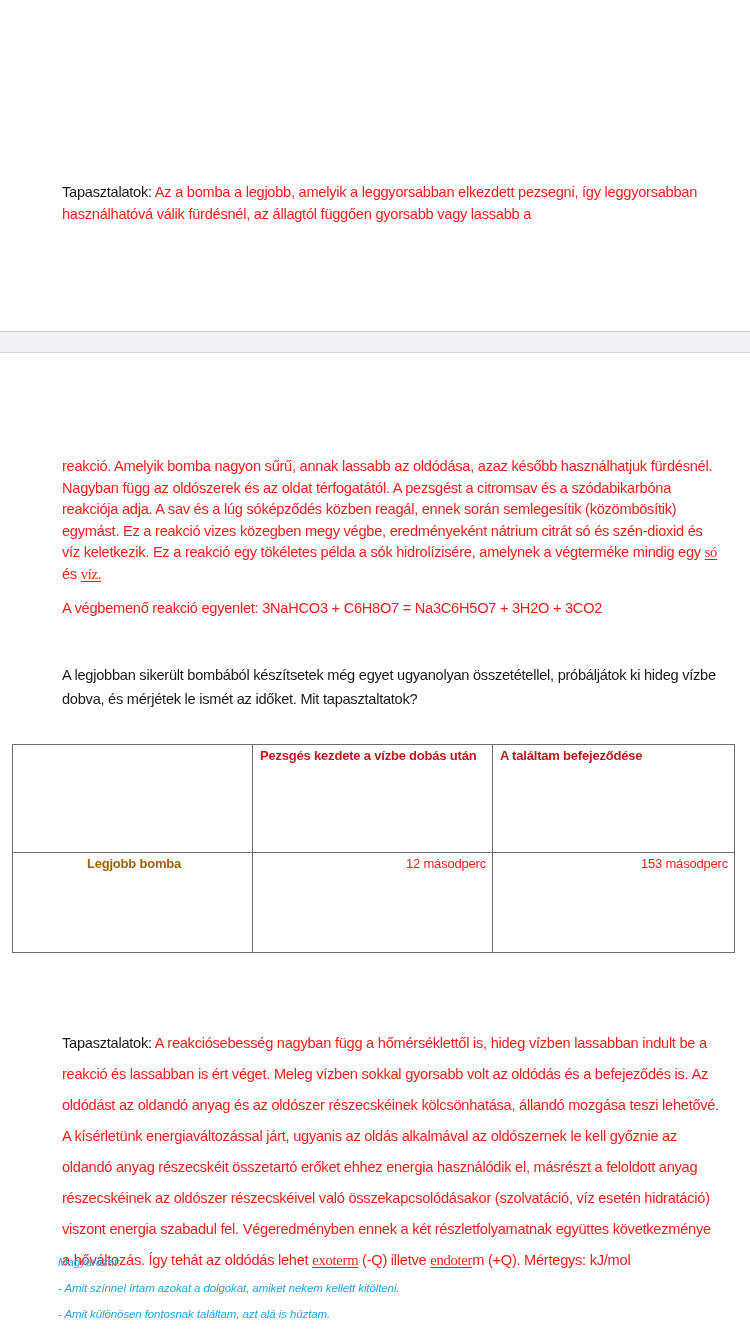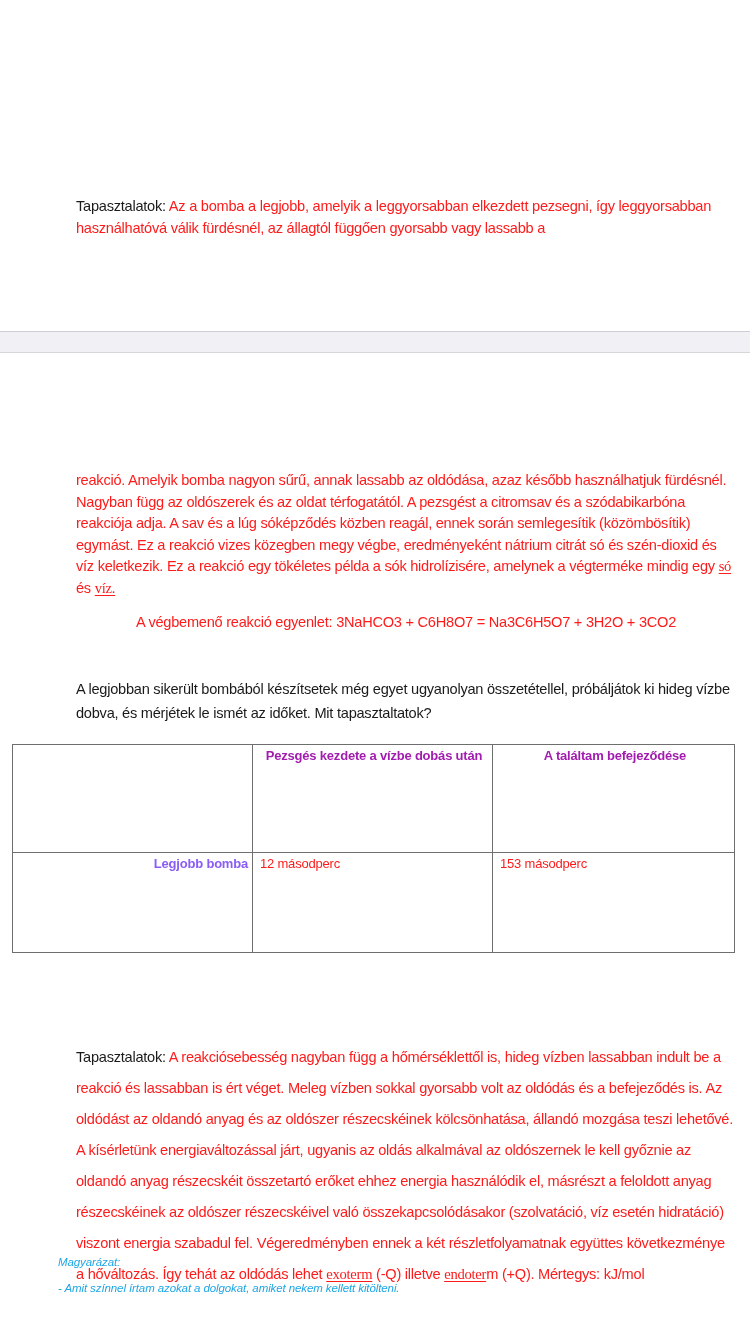--- a/index.html
+++ b/index.html
@@ -36,29 +36,29 @@
     box-sizing: border-box;
   }
 
   .para {
     position: absolute;
     left: 58px;
     width: 660px;
     font-size: 14.6px;
     line-height: 21.6px;
     letter-spacing: -0.25px;
-    margin: 18px;
+    margin: 4px;
   }
   .red { color: #fe1b1b; }
   .black { color: #1a1a1a; }
   .u { text-decoration: underline; text-underline-offset: 2px; font-family: Liberation Serif, serif; }
 
   .p1 { top: 178px; }
   .p2 { top: 452px; }
-  .p3 { top: 594px; text-align: center; }
+  .p3 { top: 594px; }
   .p4 { top: 659px; line-height: 24px; }
   .p5 { top: 1024px; line-height: 31px; }
 
   .notes {
     position: absolute;
     left: 58px;
     top: 1254px;
     font-size: 11.5px;
     color: #1fa6e4;
     letter-spacing: -0.1px;
@@ -80,31 +80,32 @@
     letter-spacing: -0.2px;
   }
   table.results td, table.results th {
     border: 1.5px solid #6e6e6e;
     vertical-align: top;
     padding: 3px 4px 0 7px;
     box-sizing: border-box;
   }
   table.results th {
     font-weight: bold;
-    text-align: center;
-    color: #a21caf;
+    text-align: left;
+    color: #b91c1c;
     height: 108px;
   }
   table.results td { height: 100px; }
   table.results td.label {
     font-weight: bold;
-    color: #8b5cf6;
-    text-align: right;
+    color: #a16207;
+    text-align: center;
   }
   table.results td.value {
+    text-align: right;
     color: #fe1b1b;
     padding-right: 6px;
   }
   .col1 { width: 240px; }
   .col2 { width: 240px; }
   .col3 { width: 242px; }
 </style>
 </head>
 <body>
 
@@ -143,13 +144,14 @@
     <td class="value">153 másodperc</td>
   </tr>
 </tbody>
   </table>
 
 <p class="para p5"><span class="black">Tapasztalatok:</span> <span class="red">A reakciósebesség nagyban függ a hőmérséklettől is, hideg vízben lassabban indult be a reakció és lassabban is ért véget. Meleg vízben sokkal gyorsabb volt az oldódás és a befejeződés is. Az oldódást az oldandó anyag és az oldószer részecskéinek kölcsönhatása, állandó mozgása teszi lehetővé. A kísérletünk energiaváltozással járt, ugyanis az oldás alkalmával az oldószernek le kell győznie az oldandó anyag részecskéit összetartó erőket ehhez energia használódik el, másrészt a feloldott anyag részecskéinek az oldószer részecskéivel való összekapcsolódásakor (szolvatáció, víz esetén hidratáció) viszont energia szabadul fel. Végeredményben ennek a két részletfolyamatnak együttes következménye a hőváltozás. Így tehát az oldódás lehet </span><span class="red u">exoterm</span><span class="red"> (-Q) illetve </span><span class="red u">endoter</span><span class="red">m (+Q). Mértegys: kJ/mol</span></p>
 
 <div class="notes">
   <div class="note-line">Magyarázat:</div>
   <div class="note-line">- Amit színnel írtam azokat a dolgokat, amiket nekem kellett kitölteni.</div>
+  <div class="note-line">- Amit különösen fontosnak találtam, azt alá is húztam.</div>
 </div>
 
 </body></html>

